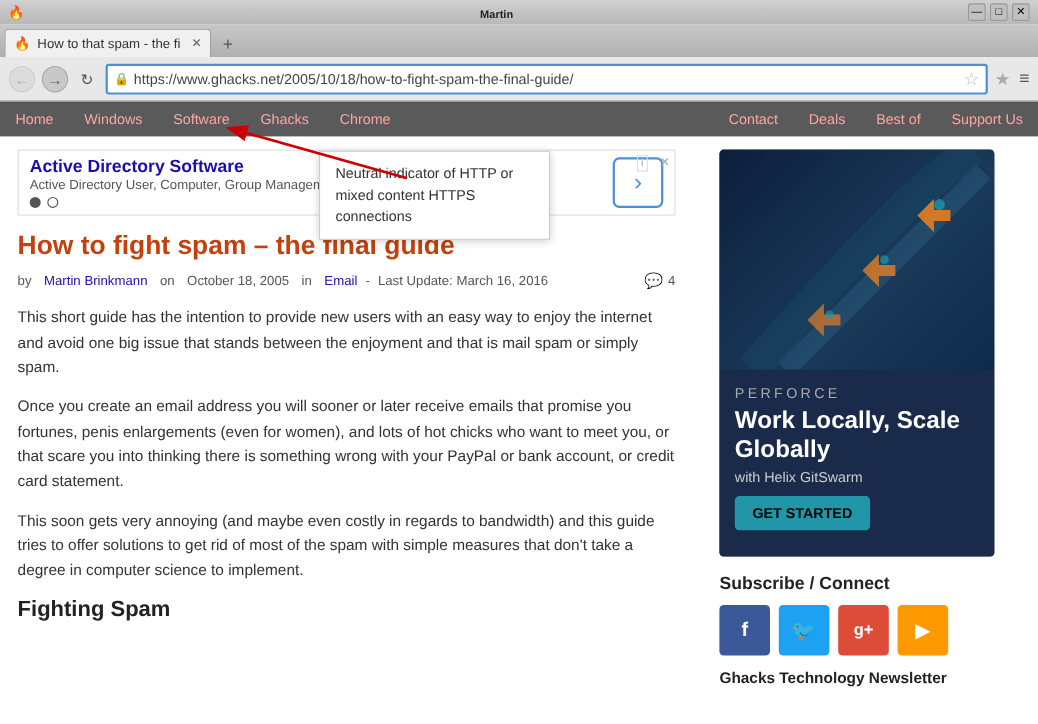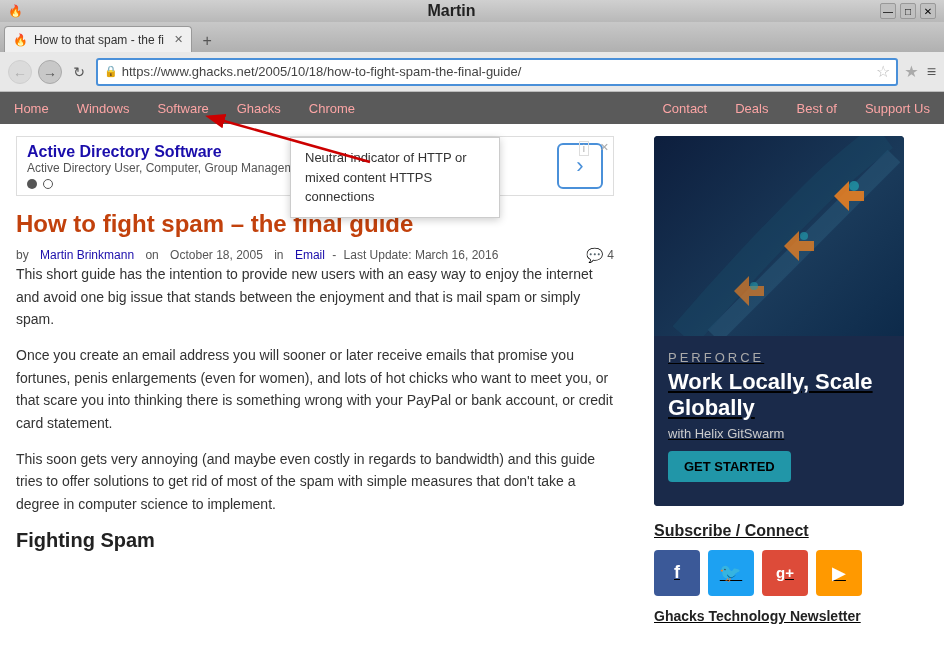--- a/index.html
+++ b/index.html
@@ -14,21 +14,21 @@
       justify-content: space-between;
       padding: 0 8px;
     }
     .title-bar-left { display: flex; align-items: center; gap: 6px; font-size: 12px; color: #333; }
     .title-bar-right { display: flex; align-items: center; gap: 4px; }
     .title-bar-btn {
       width: 16px; height: 16px; border-radius: 2px;
       background: #c0c0c0; border: 1px solid #999;
       display: flex; align-items: center; justify-content: center; font-size: 10px; cursor: pointer;
     }
-    .title-bar-user { font-size: 16px; color: #222; font-weight: bold; }
+    .title-bar-user { font-size: 10px; color: #222; font-weight: bold; }
 
     
     .tab-bar {
       background: linear-gradient(to bottom, #c8c8c8, #b0b0b0);
       height: 30px;
       display: flex;
       align-items: flex-end;
       padding: 0 4px;
     }
     .tab {
@@ -174,34 +174,33 @@
     .ad-dots { display: flex; gap: 6px; align-items: center; margin-top: 4px; }
     .ad-dot { width: 10px; height: 10px; border-radius: 50%; background: #555; }
     .ad-dot.empty { background: #fff; border: 1px solid #555; }
 
     
     .article-title {
       font-size: 24px; font-weight: bold; color: #c2410c;
       margin-bottom: 8px; line-height: 1.3;
     }
     .article-meta {
-      font-size: 12px; color: #555; 
+      font-size: 12px; color: #555; margin-bottom: 14px;
       display: flex; align-items: center; gap: 4px;
     }
     .article-meta a { color: #1a0dab; text-decoration: none; }
     .comment-count { margin-left: auto; display: flex; align-items: center; gap: 4px; }
     .comment-icon { font-size: 14px; color: #555; }
     .article-body p { font-size: 14px; color: #333; line-height: 1.6; margin-bottom: 14px; }
     .article-section-title { font-size: 20px; font-weight: bold; color: #222; margin-top: 8px; }
 
     
     .sidebar {
       width: 280px;
       padding: 12px 12px;
-      text-decoration: underline;
     }
     .sidebar-ad {
       width: 250px;
       background: #1a2a4a;
       color: #fff;
       border-radius: 4px;
       overflow: hidden;
       margin-bottom: 16px;
     }
     .perforce-logo { font-size: 13px; letter-spacing: 3px; color: #aaa; padding: 14px 14px 4px; }

